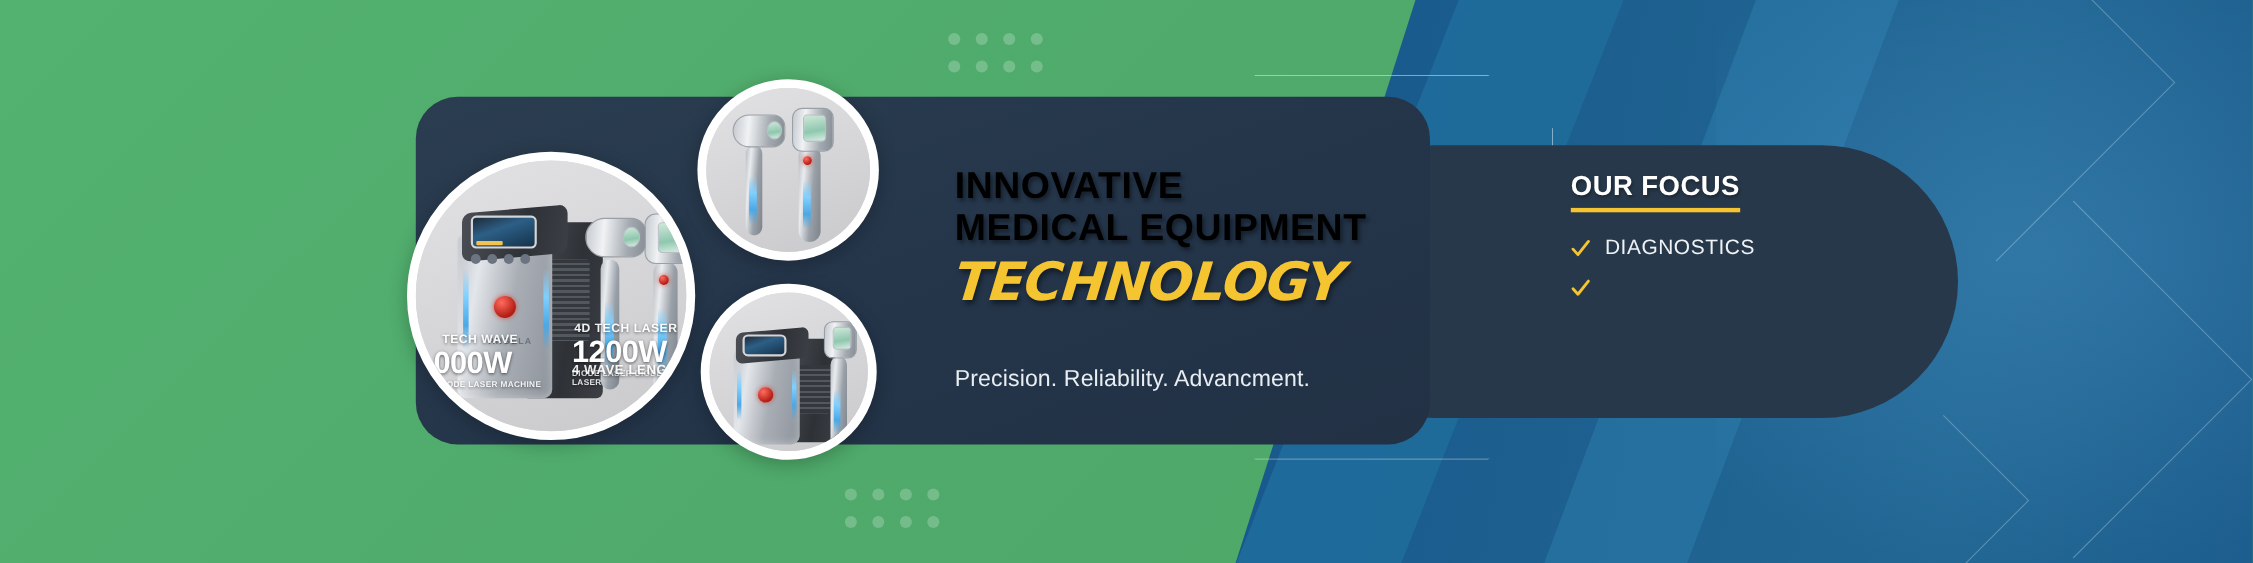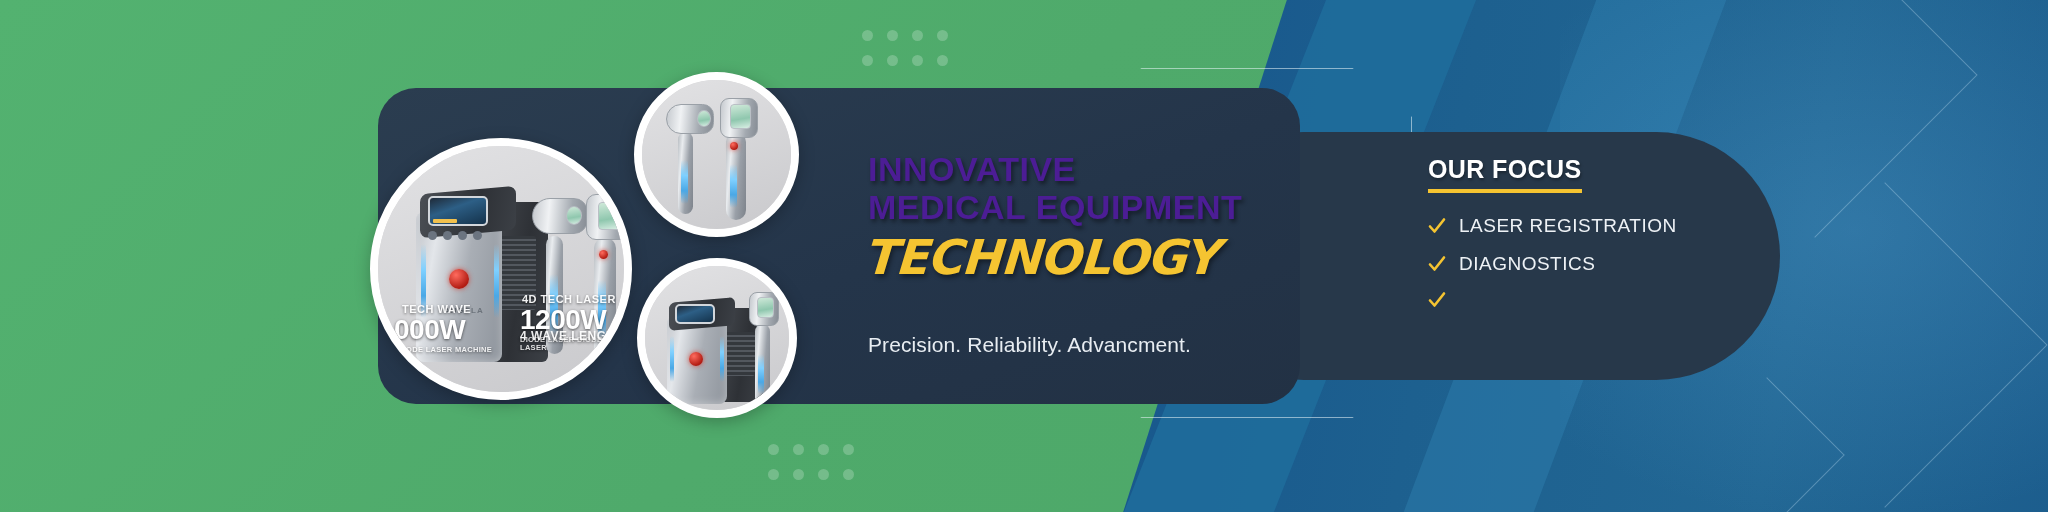--- a/index.html
+++ b/index.html
@@ -151,21 +151,21 @@
   .p-ov-small { font-size:11px; font-weight:700; letter-spacing:.5px; opacity:.92; }
   .p-ov-big { font-size:28px; font-weight:800; letter-spacing:-.5px; }
   .p-ov-tiny { font-size:7.5px; font-weight:600; letter-spacing:.3px; opacity:.85; }
   .p-ov-sub { font-size:12px; font-weight:700; letter-spacing:.5px; opacity:.9; }
 
   
   .headline {
     position:absolute; left:868px; top:150px; width:470px;
   }
   .hl-line {
-    color:#4c1d95; font-weight:800; font-size:34px; line-height:1.12;
+    color:#000000; font-weight:800; font-size:34px; line-height:1.12;
     letter-spacing:.5px; text-shadow:2px 3px 4px rgba(0,0,0,.45);
     white-space:nowrap;
   }
   .hl-script {
     color:#f5c431; font-weight:800; font-style:italic; font-size:48px;
     line-height:1.05; letter-spacing:-1px; margin-top:6px;
     text-shadow:2px 3px 5px rgba(0,0,0,.45);
     font-family:"DejaVu Sans", sans-serif;
     transform:skewX(-6deg); transform-origin:left center;
     white-space:nowrap;
@@ -329,28 +329,20 @@
     <div class="hl-line">INNOVATIVE</div>
     <div class="hl-line">MEDICAL EQUIPMENT</div>
     <div class="hl-script">TECHNOLOGY</div>
   </div>
   <div class="tagline">Precision. Reliability. Advancment.</div>
 
   <div class="focus">
     <div class="focus-title">OUR FOCUS</div>
     <div class="focus-list">
 
-      <div class="focus-item">
-        <span class="check">
-          <svg width="18" height="18" viewBox="0 0 18 18">
-              <path d="M2 9.5 L6.5 14.5 L16 2.5" fill="none" stroke="#f5c431" stroke-width="2.6" stroke-linecap="round" stroke-linejoin="round"></path>
-            </svg>
-        </span>
-        <span class="focus-label">LASER REGISTRATION</span>
-      </div>
 
       <div class="focus-item">
         <span class="check">
           <svg width="18" height="18" viewBox="0 0 18 18">
               <path d="M2 9.5 L6.5 14.5 L16 2.5" fill="none" stroke="#f5c431" stroke-width="2.6" stroke-linecap="round" stroke-linejoin="round"></path>
             </svg>
         </span>
         <span class="focus-label">DIAGNOSTICS</span>
       </div>
 

